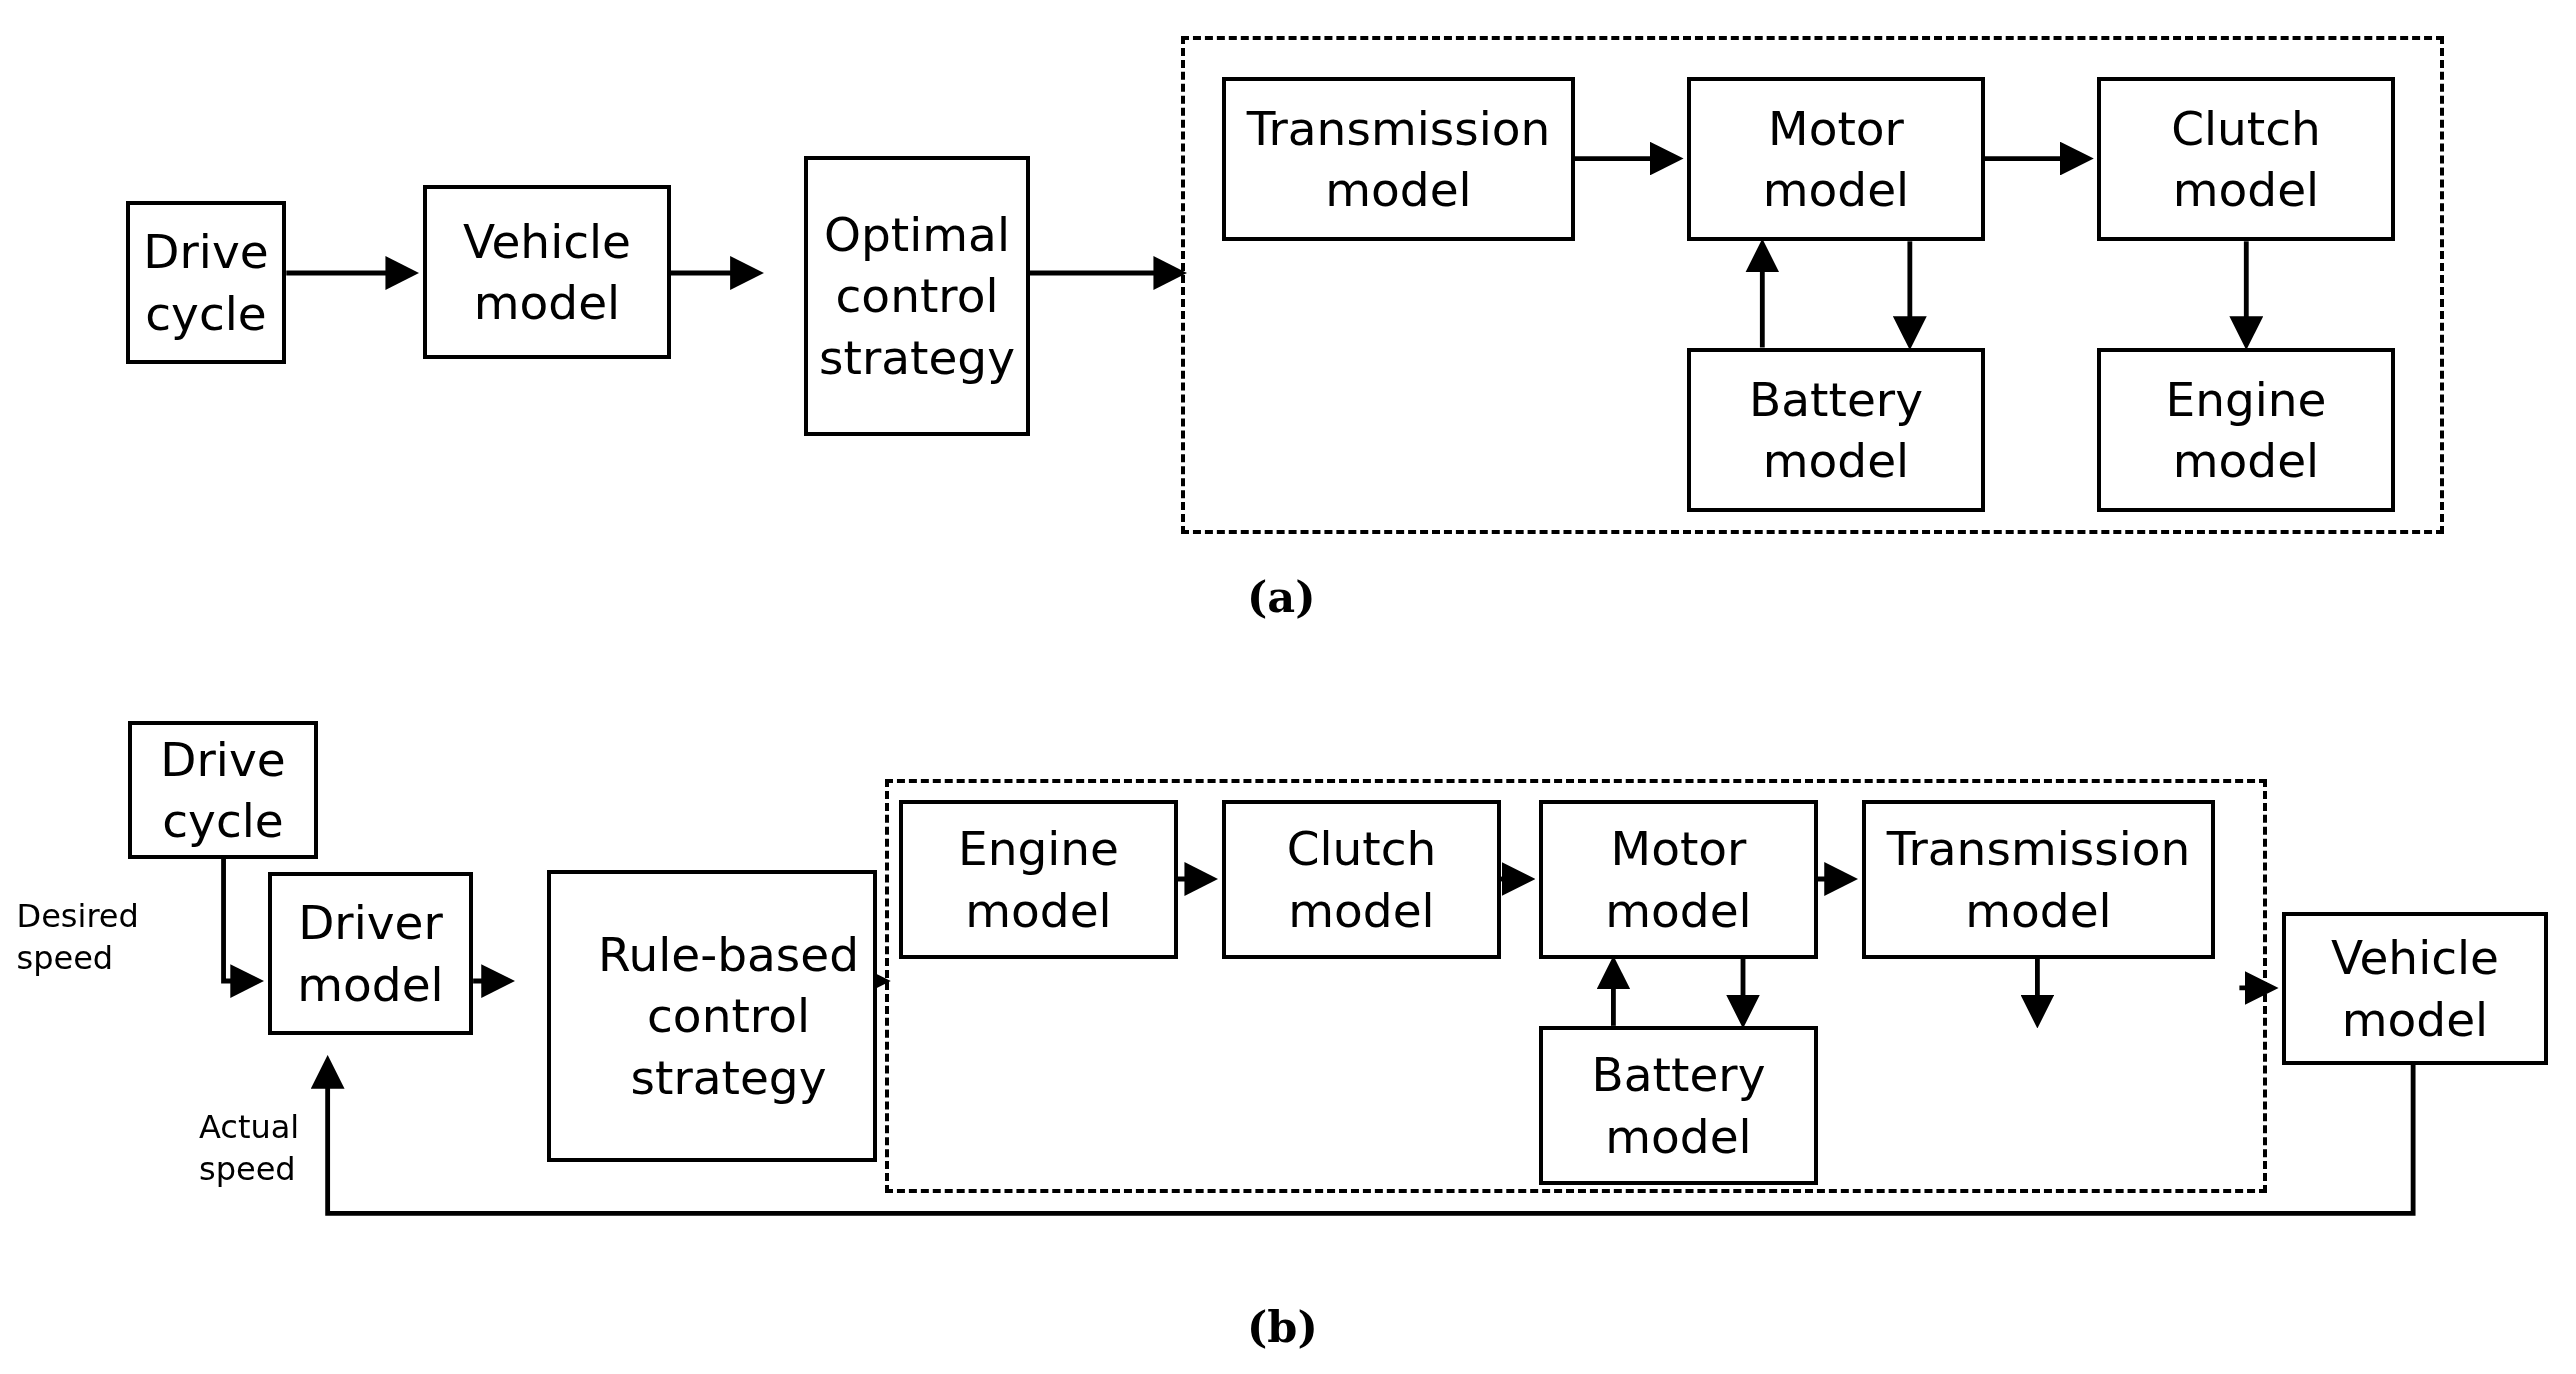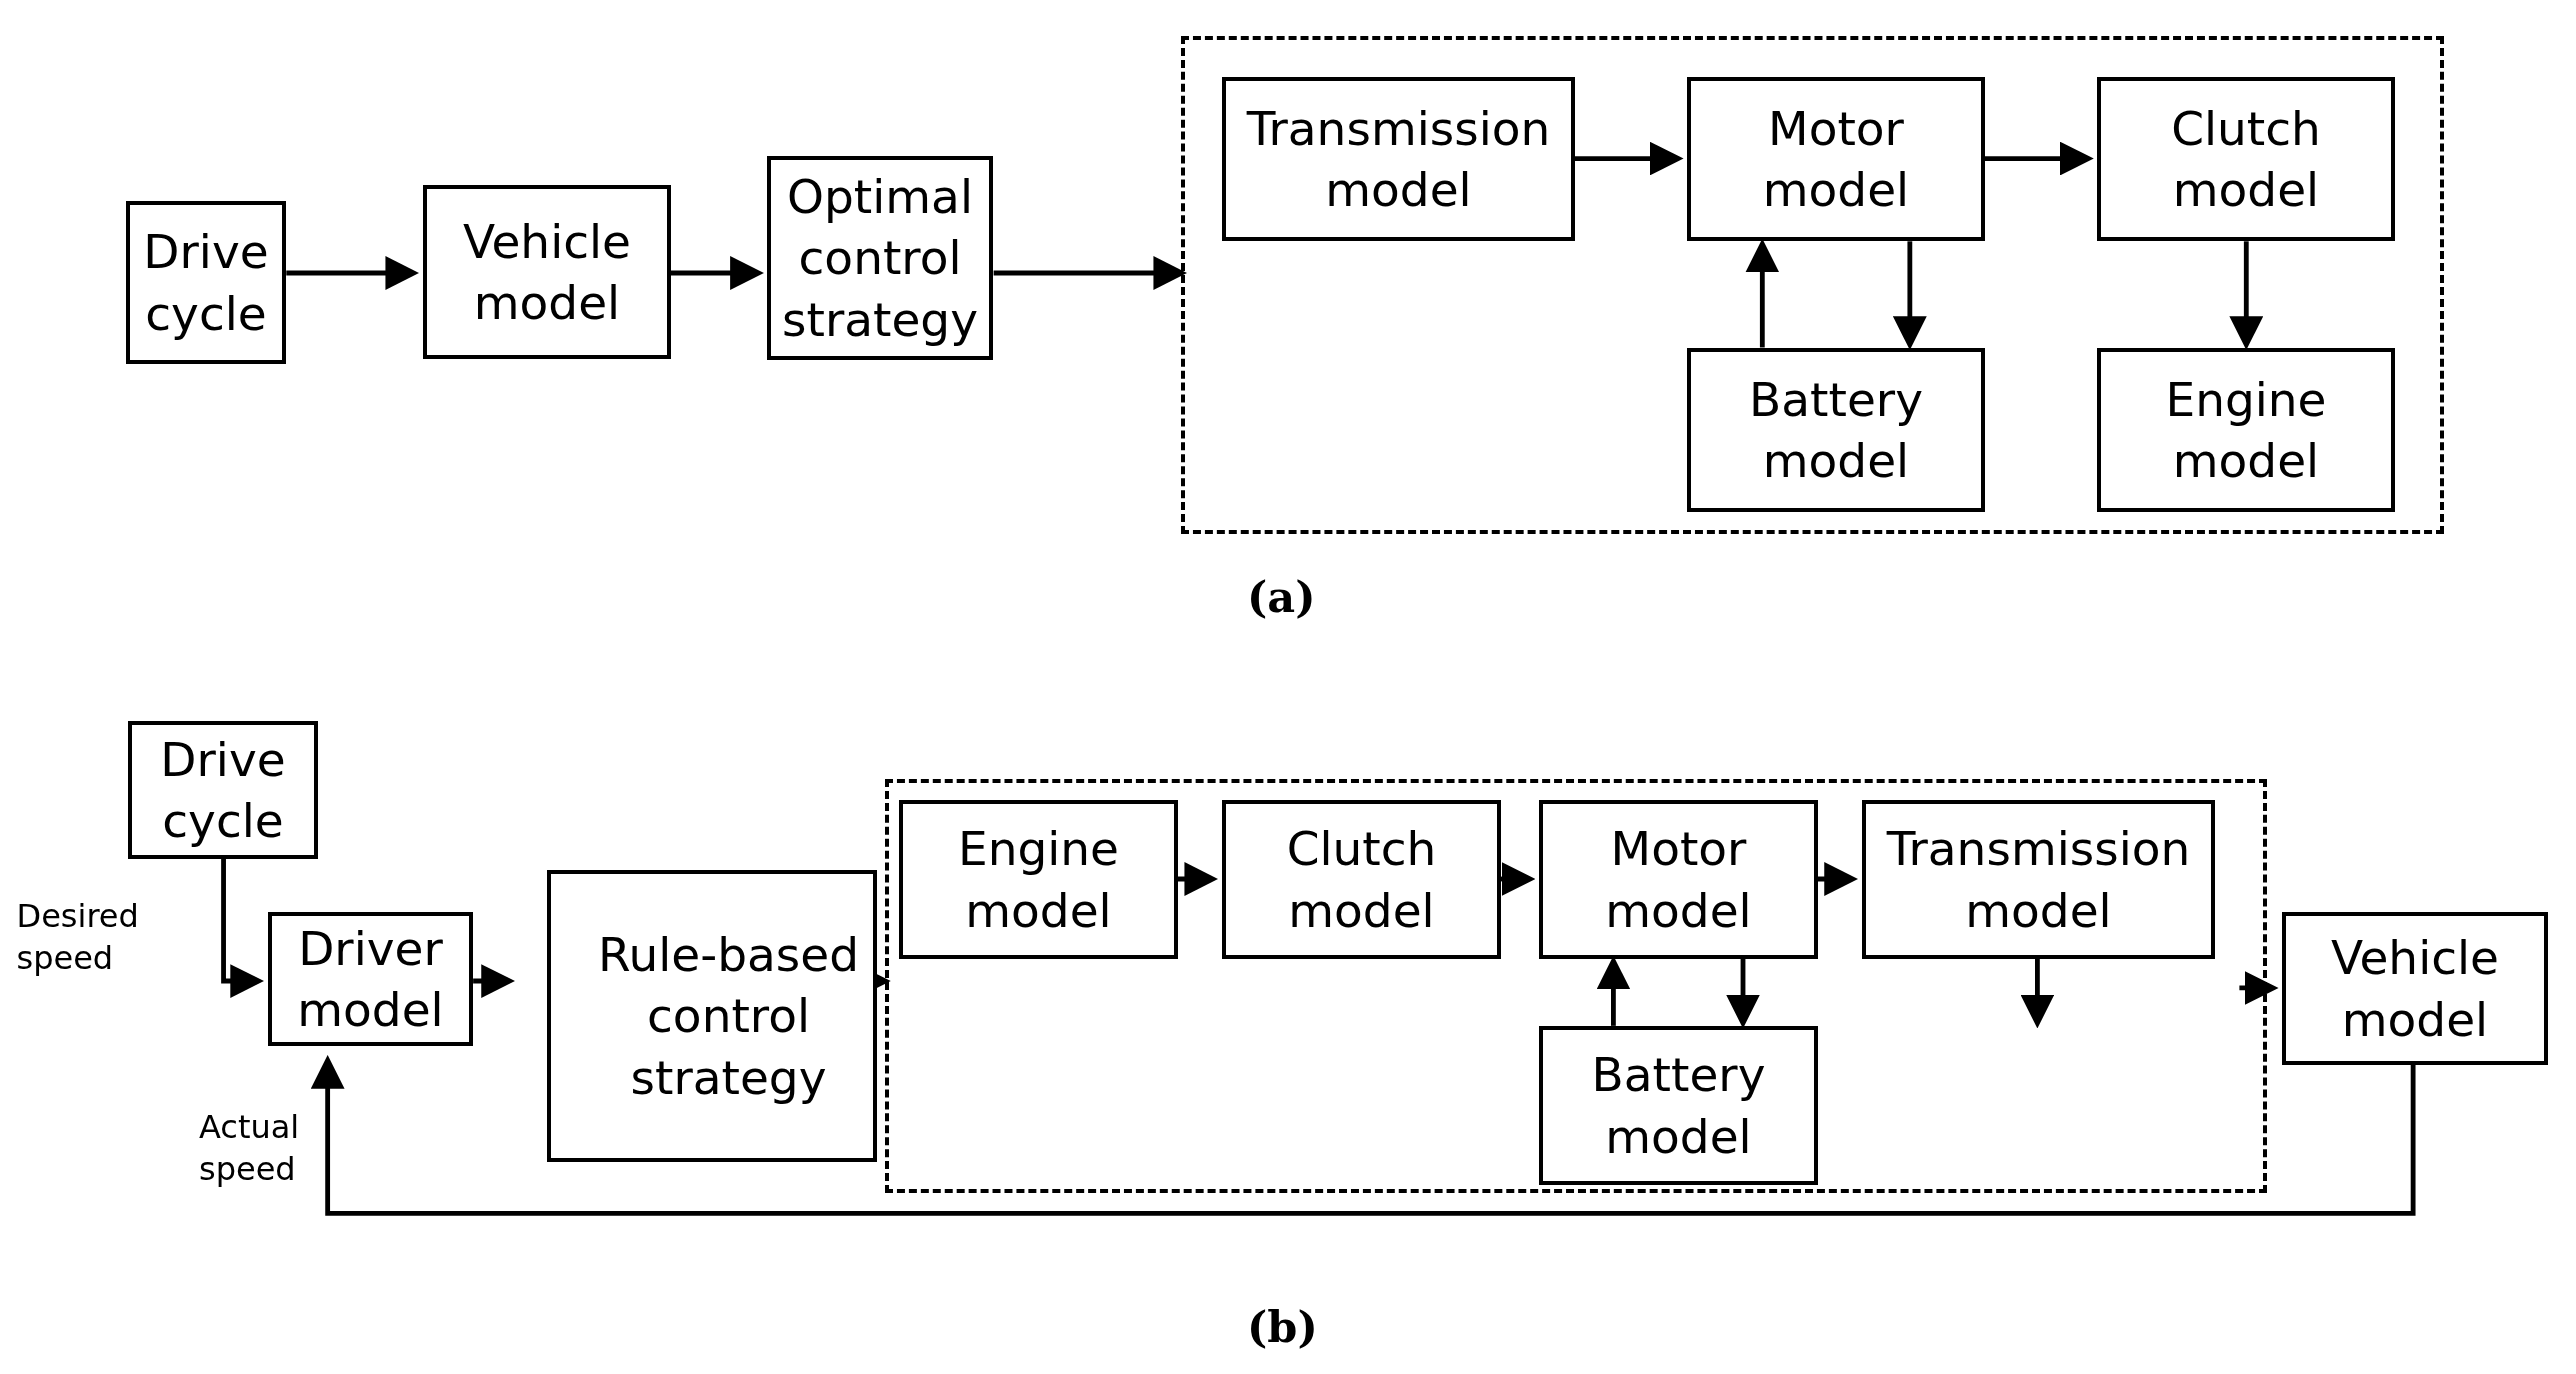--- a/index.html
+++ b/index.html
@@ -71,21 +71,21 @@
 <div id="stage">
 
   <div class="dashed" style="left:1181px; top:36px; width:1263px; height:498px;"></div>
 
   <div class="box" style="left:126px; top:201px; width:160px; height:163px;">Drive
 cycle</div>
 
   <div class="box" style="left:423px; top:185px; width:248px; height:174px;">Vehicle
 model</div>
 
-  <div class="box" style="left:767px; top:156px; width:226px; height:204px;">Optimal
+  <div class="box" style="left:804px; top:156px; width:226px; height:280px;">Optimal
 control
 strategy</div>
 
   <div class="box" style="left:1222px; top:77px; width:353px; height:164px;">Transmission
 model</div>
 
   <div class="box" style="left:1687px; top:77px; width:298px; height:164px;">Motor
 model</div>
 
   <div class="box" style="left:2097px; top:77px; width:298px; height:164px;">Clutch
@@ -97,21 +97,21 @@
   <div class="box" style="left:2097px; top:348px; width:298px; height:164px;">Engine
 model</div>
 
   <div class="panel-label" style="left:1247px; top:572px;">(a)</div>
 
   <div class="dashed" style="left:885px; top:779px; width:1382px; height:414px;"></div>
 
   <div class="box" style="left:128px; top:721px; width:190px; height:138px;">Drive
 cycle</div>
 
-  <div class="box" style="left:268px; top:912px; width:205px; height:134px;text-align:center;">Driver
+  <div class="box" style="left:268px; top:872px; width:205px; height:163px;text-align:center;">Driver
 model</div>
 
   <div class="box" style="left:547px; top:870px; width:330px; height:292px;padding-left:33px;">Rule-based
 control
 strategy</div>
 
   <div class="box" style="left:899px; top:800px; width:279px; height:159px;">Engine
 model</div>
 
   <div class="box" style="left:1222px; top:800px; width:279px; height:159px;">Clutch

